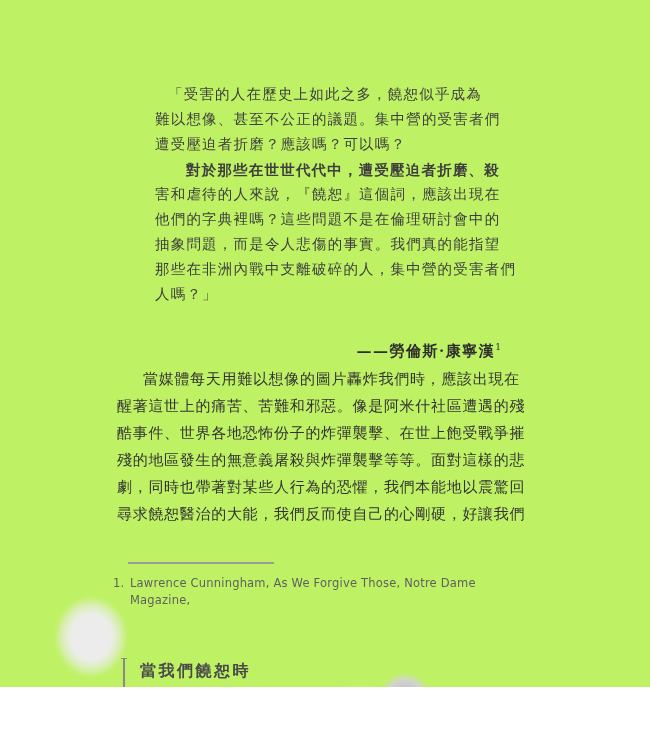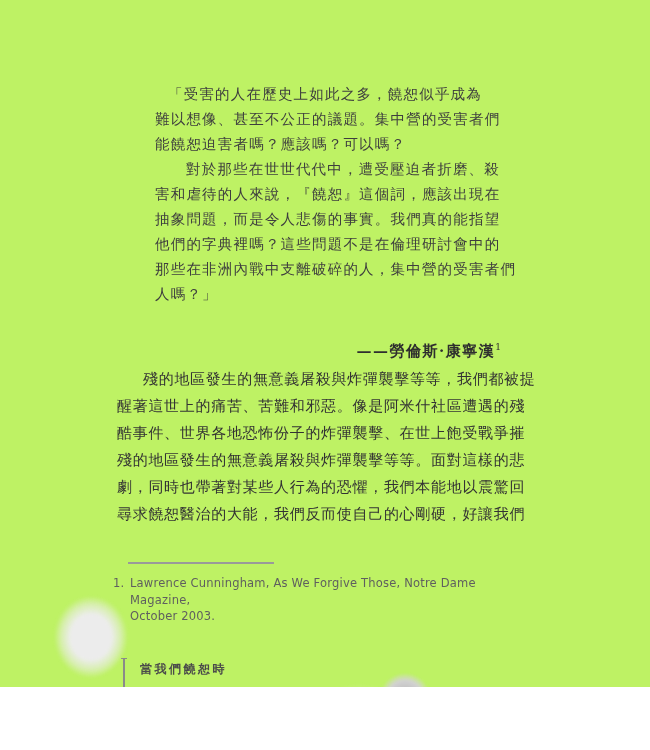--- a/index.html
+++ b/index.html
@@ -12,21 +12,21 @@
     color:#3a3a3a;
   }
   
   .quote{
     position:absolute;left:155px;top:82px;width:350px;
     font-size:14.5px;line-height:25px;letter-spacing:1.2px;
     color:#3e3e3e;
   }
   .q-line{white-space:nowrap;}
   .q-p1-first{padding-left:13px;}
-  .q-p2-first{padding-left:31px;}
+  .q-p2-first{padding-left:31px;font-weight:bold;}
   
   .attribution{
     position:absolute;left:155px;top:322px;width:346px;
     text-align:right;padding-right:8px;
     font-weight:bold;font-size:15px;letter-spacing:1.5px;color:#2e2e2e;margin-top:20px;
   }
   .attribution sup{font-size:9px;font-weight:normal;vertical-align:super;letter-spacing:0;}
   
   .body-par{
     position:absolute;left:117px;top:366px;width:400px;
@@ -51,21 +51,21 @@
   
   .footer-rule{
     position:absolute;left:123px;top:658px;width:1.5px;height:50px;
     background:#8a8a8a;
   }
   .footer-rule::before{
     content:"";position:absolute;left:-2px;top:0;width:6px;height:1px;background:#8a8a8a;
   }
   .footer-title{
     position:absolute;left:140px;top:661px;
-    font-size:12px;font-weight:bold;letter-spacing:2.5px;color:#4a4a4a;
+    font-size:16px;font-weight:bold;letter-spacing:2.5px;color:#4a4a4a;
   }
   .footer-page{
     position:absolute;left:140px;top:692px;
     font-size:17px;letter-spacing:1px;color:#555555;
   }
   
   .blot{position:absolute;pointer-events:none;}
   .blot-left{
     left:54px;top:596px;width:74px;height:82px;
     background:radial-gradient(closest-side,#ececec 55%,rgba(236,236,236,0.55) 80%,rgba(236,236,236,0) 100%);
@@ -86,46 +86,45 @@
   }
 </style>
 </head>
 <body>
 
 <div class="page">
 
   <div class="quote">
     <div class="q-line q-p1-first">「受害的人在歷史上如此之多，饒恕似乎成為</div>
     <div class="q-line">難以想像、甚至不公正的議題。集中營的受害者們</div>
-    <div class="q-line">能饒恕迫害者嗎？應該嗎？可以嗎？</div>
+    <div class="q-line">遭受壓迫者折磨？應該嗎？可以嗎？</div>
     <div class="q-line q-p2-first">對於那些在世世代代中，遭受壓迫者折磨、殺</div>
     <div class="q-line">害和虐待的人來說，『饒恕』這個詞，應該出現在</div>
+    <div class="q-line">他們的字典裡嗎？這些問題不是在倫理研討會中的</div>
     <div class="q-line">抽象問題，而是令人悲傷的事實。我們真的能指望</div>
-    <div class="q-line">他們的字典裡嗎？這些問題不是在倫理研討會中的</div>
     <div class="q-line">那些在非洲內戰中支離破碎的人，集中營的受害者們</div>
     <div class="q-line">人嗎？」</div>
   </div>
 
   <div class="attribution"><span>——</span><span>勞倫斯·康寧漢</span><sup>1</sup></div>
 
   <div class="body-par">
-    <div class="b-line b-first">殘的地區發生的無意義屠殺與炸彈襲擊等等，我們都被提</div>
+    <div class="b-line b-first">當媒體每天用難以想像的圖片轟炸我們時，應該出現在</div>
     <div class="b-line">醒著這世上的痛苦、苦難和邪惡。像是阿米什社區遭遇的殘</div>
     <div class="b-line">酷事件、世界各地恐怖份子的炸彈襲擊、在世上飽受戰爭摧</div>
     <div class="b-line">殘的地區發生的無意義屠殺與炸彈襲擊等等。面對這樣的悲</div>
     <div class="b-line">劇，同時也帶著對某些人行為的恐懼，我們本能地以震驚回</div>
     <div class="b-line">尋求饒恕醫治的大能，我們反而使自己的心剛硬，好讓我們</div>
   </div>
 
   <div class="fn-rule"></div>
   <div class="footnote">
     <div class="fn-marker">1.</div>
     <div>
       <div>Lawrence Cunningham, As We Forgive Those, Notre Dame Magazine,</div>
-      <div>October 2003.</div>
     </div>
   </div>
 
   <div class="footer-rule"></div>
   <div class="footer-title">當我們饒恕時</div>
   <div class="footer-page">II</div>
 
   <div class="blot blot-left"></div>
   <div class="blot blot-bottom-faint"></div>
   <div class="blot blot-bottom-dark"></div>

